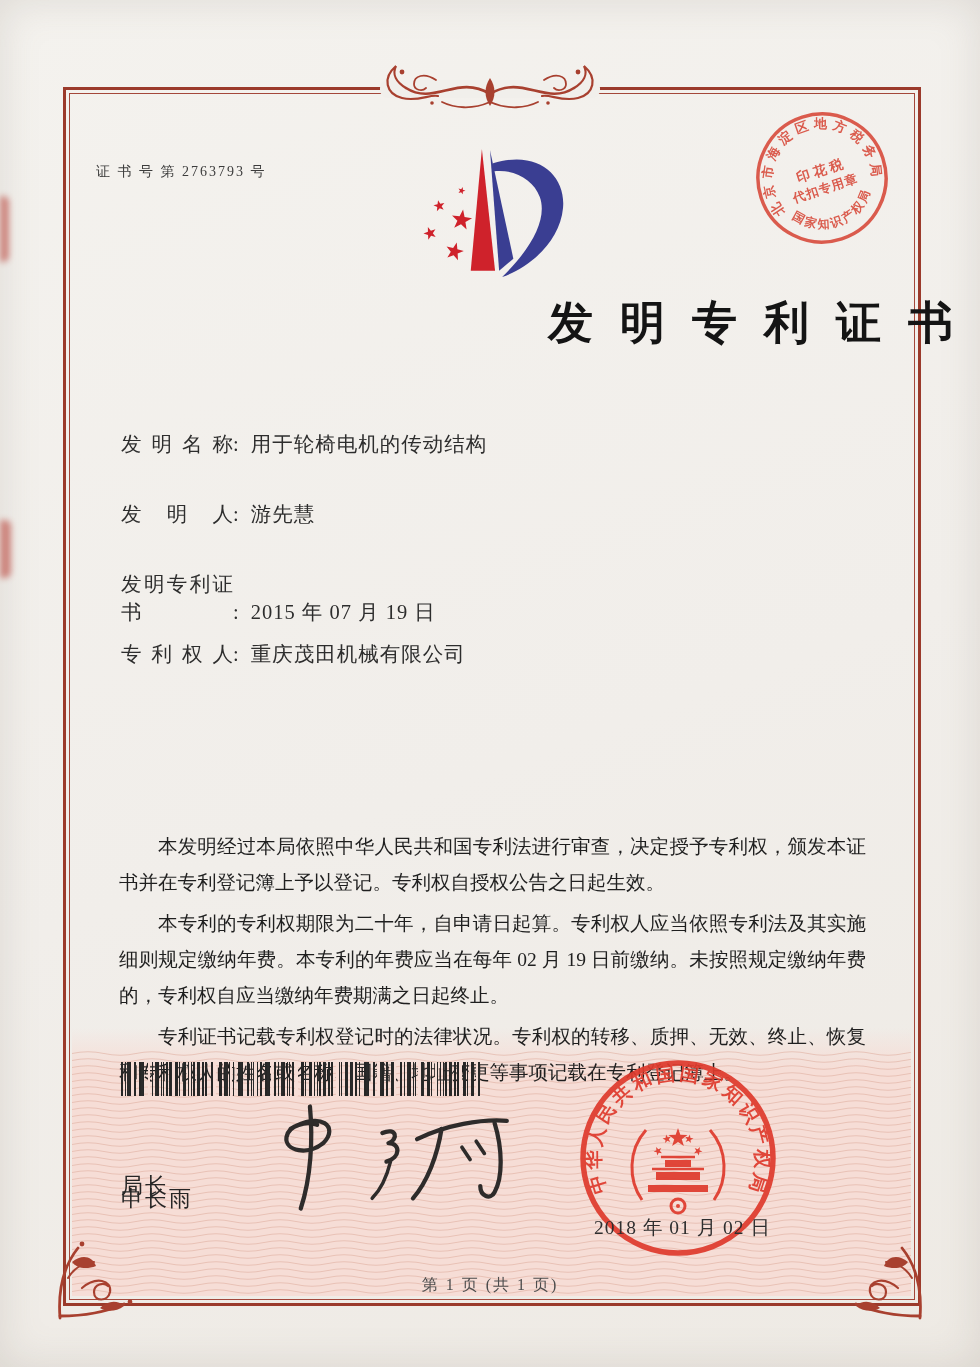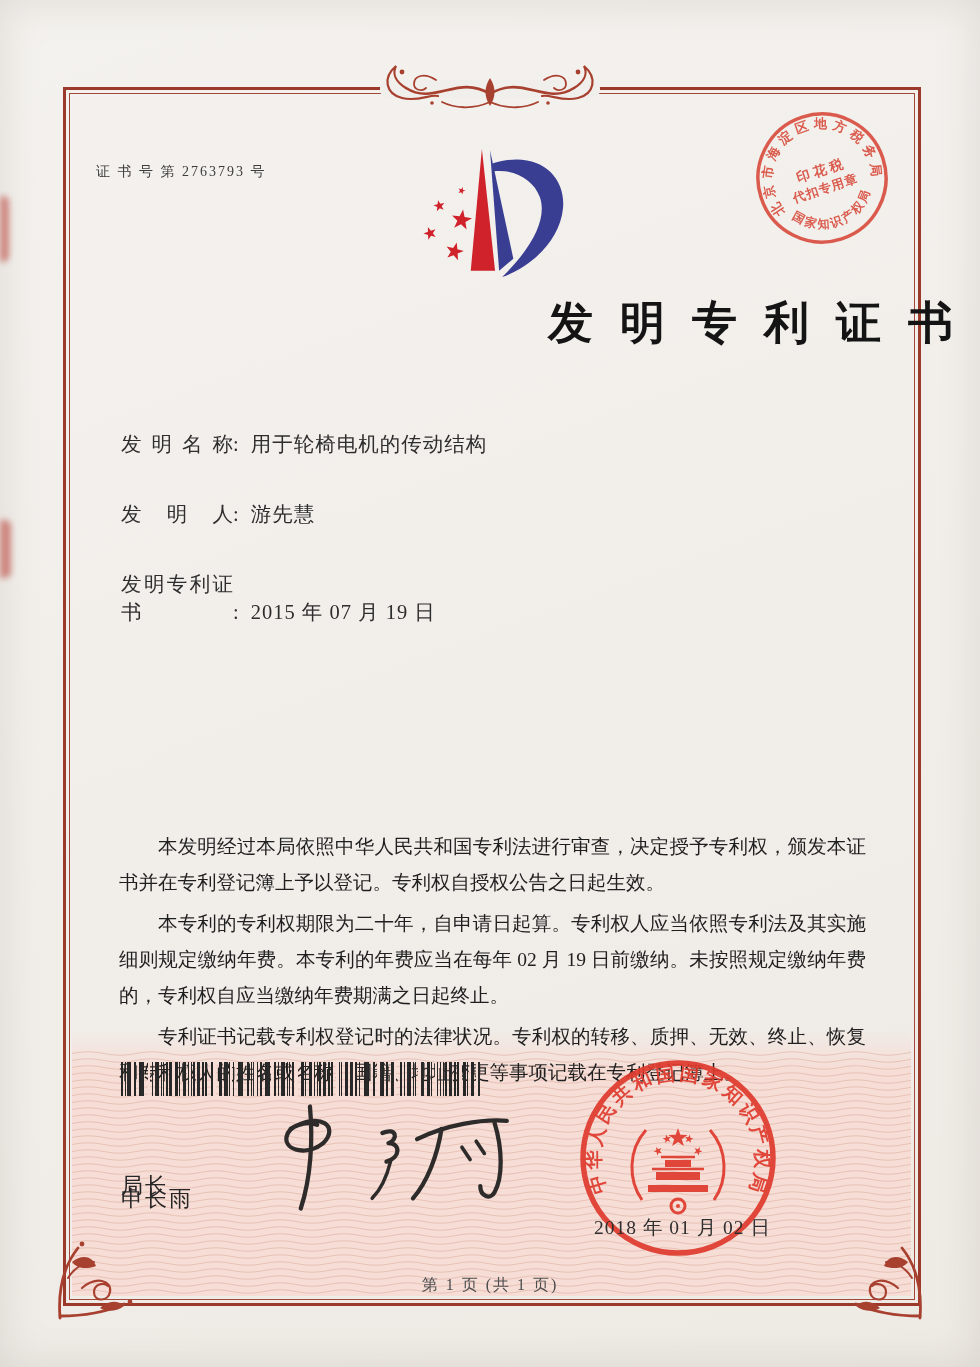--- a/index.html
+++ b/index.html
@@ -139,20 +139,23 @@
 
   <div class="fields">
     <div class="field-row">
       <span class="flabel">发明名称</span><span class="fcolon"></span><span class="fvalue">用于轮椅电机的传动结构</span>
     </div>
     <div class="field-row">
       <span class="flabel">发明人</span><span class="fcolon"></span><span class="fvalue">游先慧</span>
     </div>
     <div class="field-row">
       <span class="flabel">发明专利证书</span><span class="fcolon"></span><span class="fvalue">2015 年 07 月 19 日</span>
+    </div>
+    <div class="field-row">
+      <span class="flabel">专利权人</span><span class="fcolon"></span><span class="fvalue">重庆茂田机械有限公司</span>
     </div>
   </div>
 
   <div class="paragraphs">
     <p>本发明经过本局依照中华人民共和国专利法进行审查，决定授予专利权，颁发本证书并在专利登记簿上予以登记。专利权自授权公告之日起生效。</p>
     <p>本专利的专利权期限为二十年，自申请日起算。专利权人应当依照专利法及其实施细则规定缴纳年费。本专利的年费应当在每年 02 月 19 日前缴纳。未按照规定缴纳年费的，专利权自应当缴纳年费期满之日起终止。</p>
     <p>专利证书记载专利权登记时的法律状况。专利权的转移、质押、无效、终止、恢复和专利权人的姓名或名称、国籍、地址变更等事项记载在专利登记簿上。</p>
   </div>
 
   <div class="barcode"></div>

